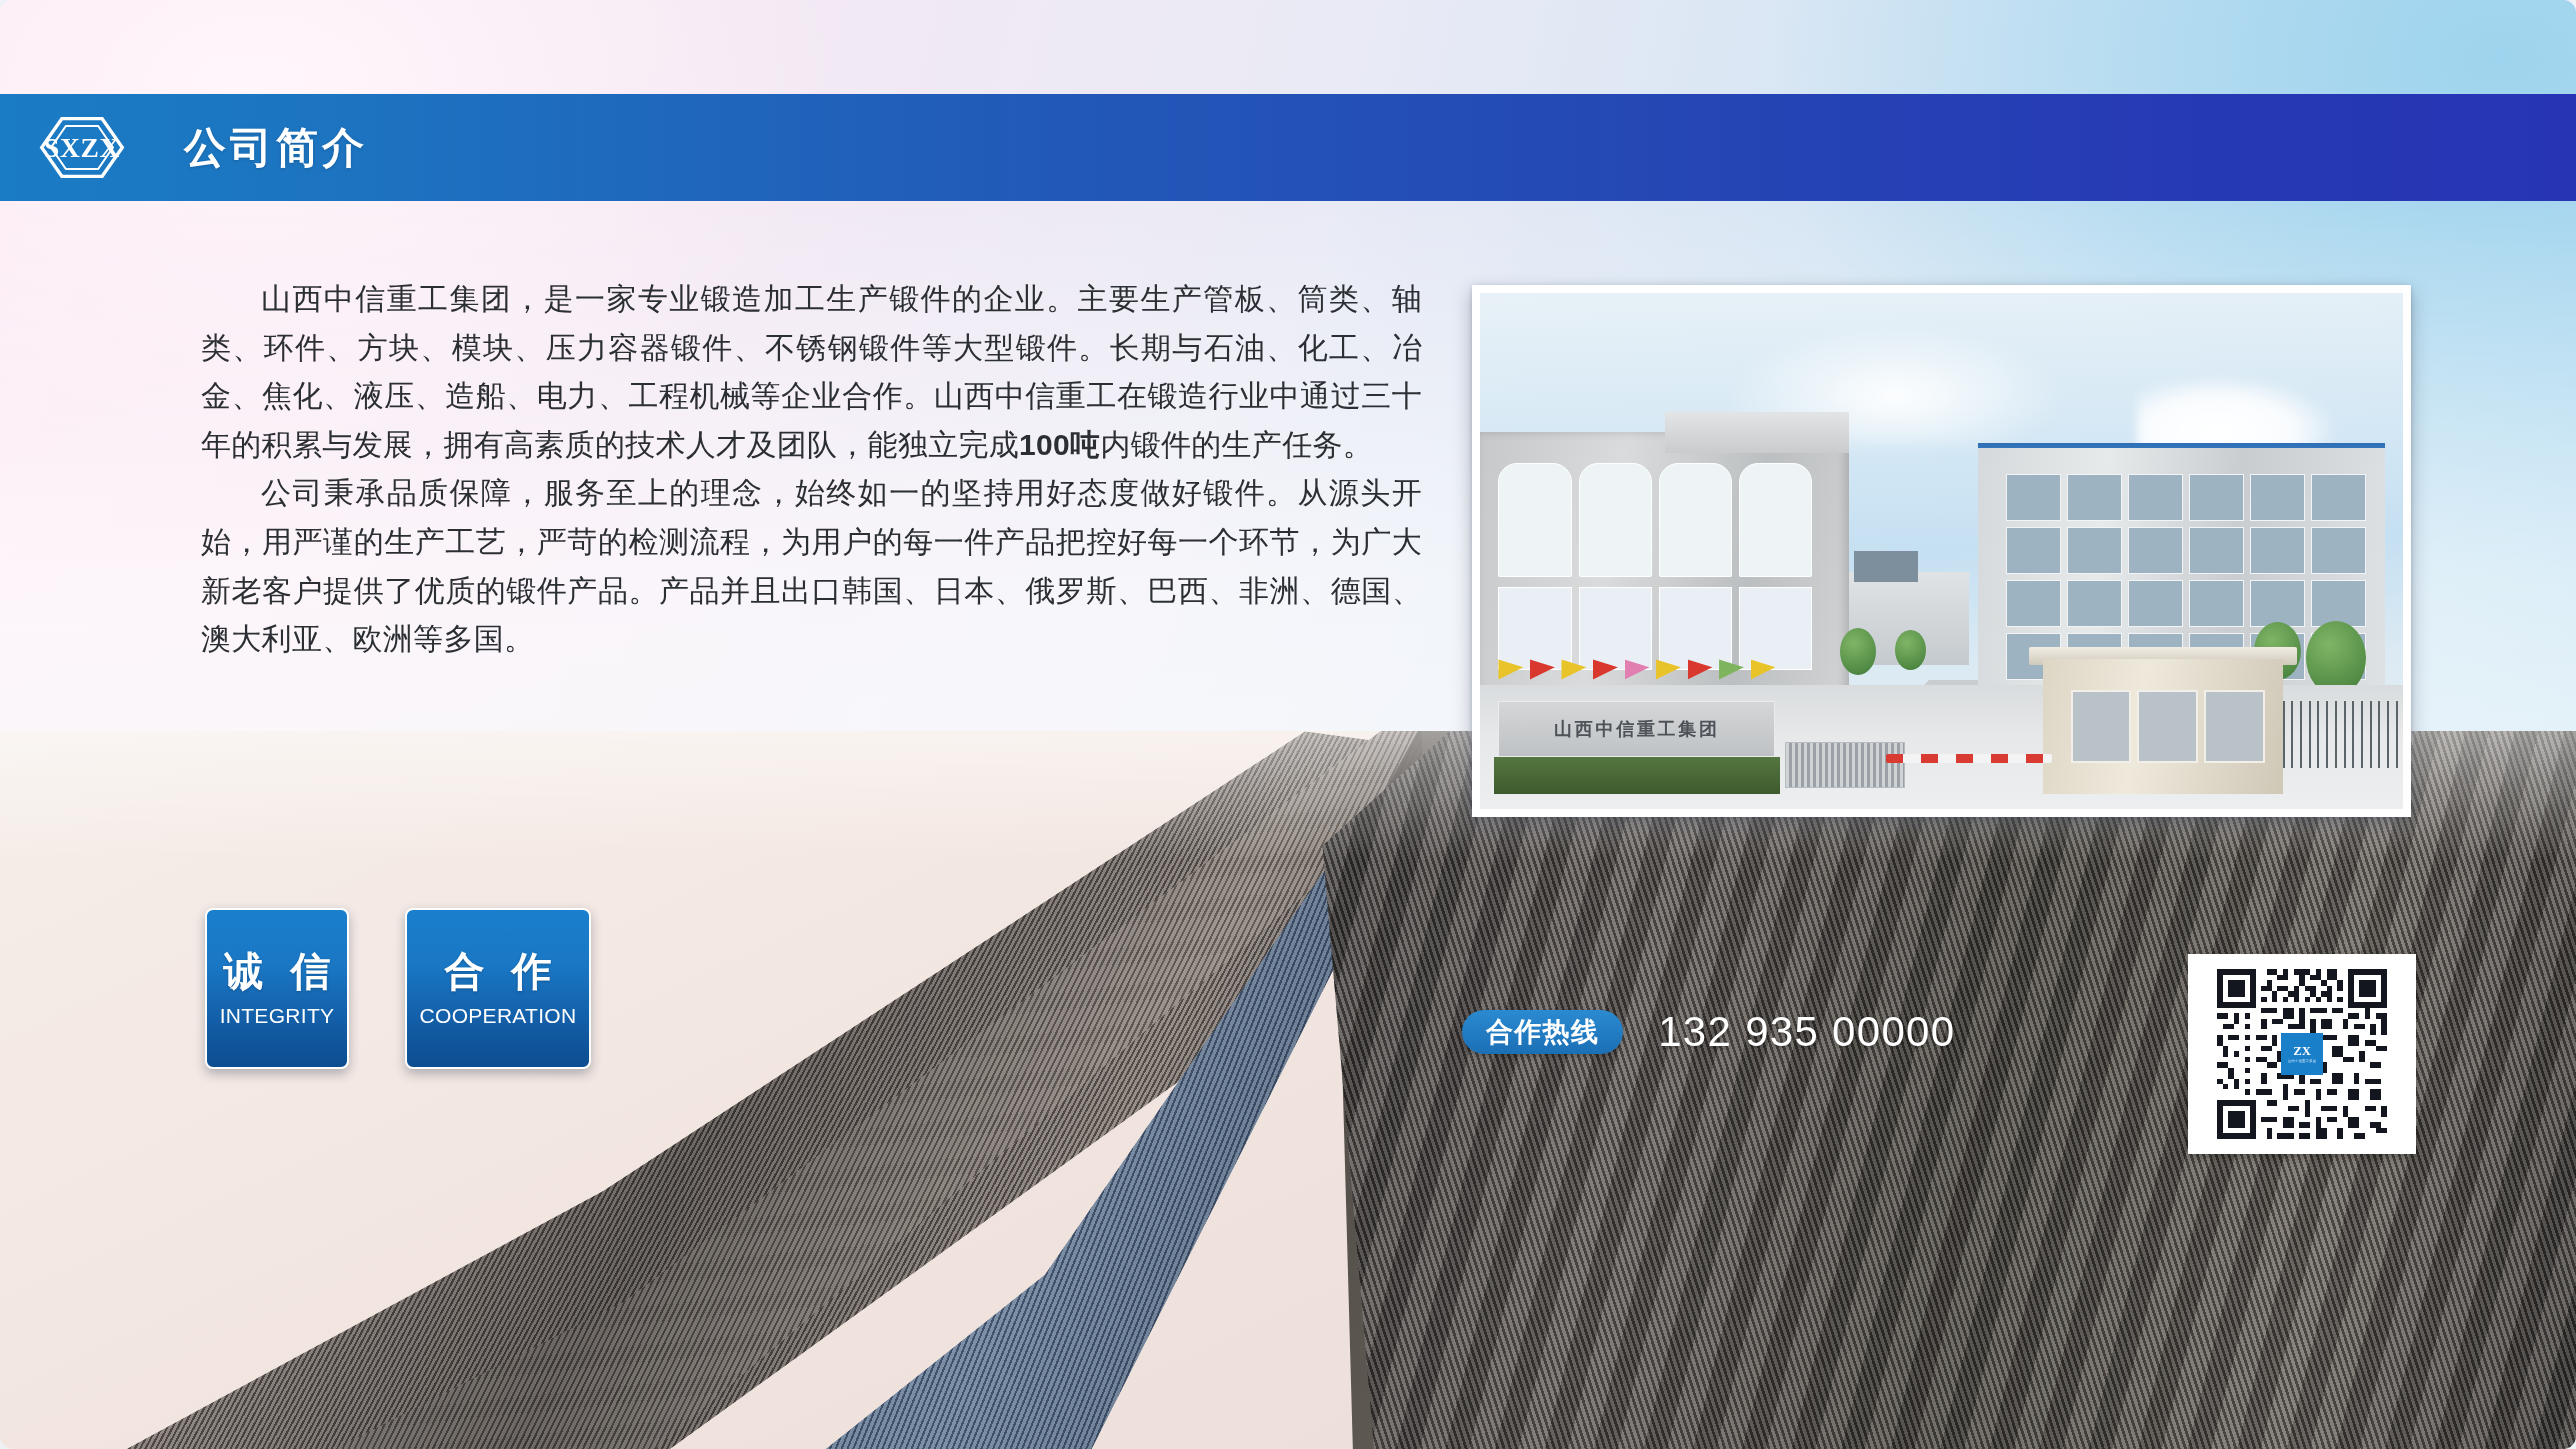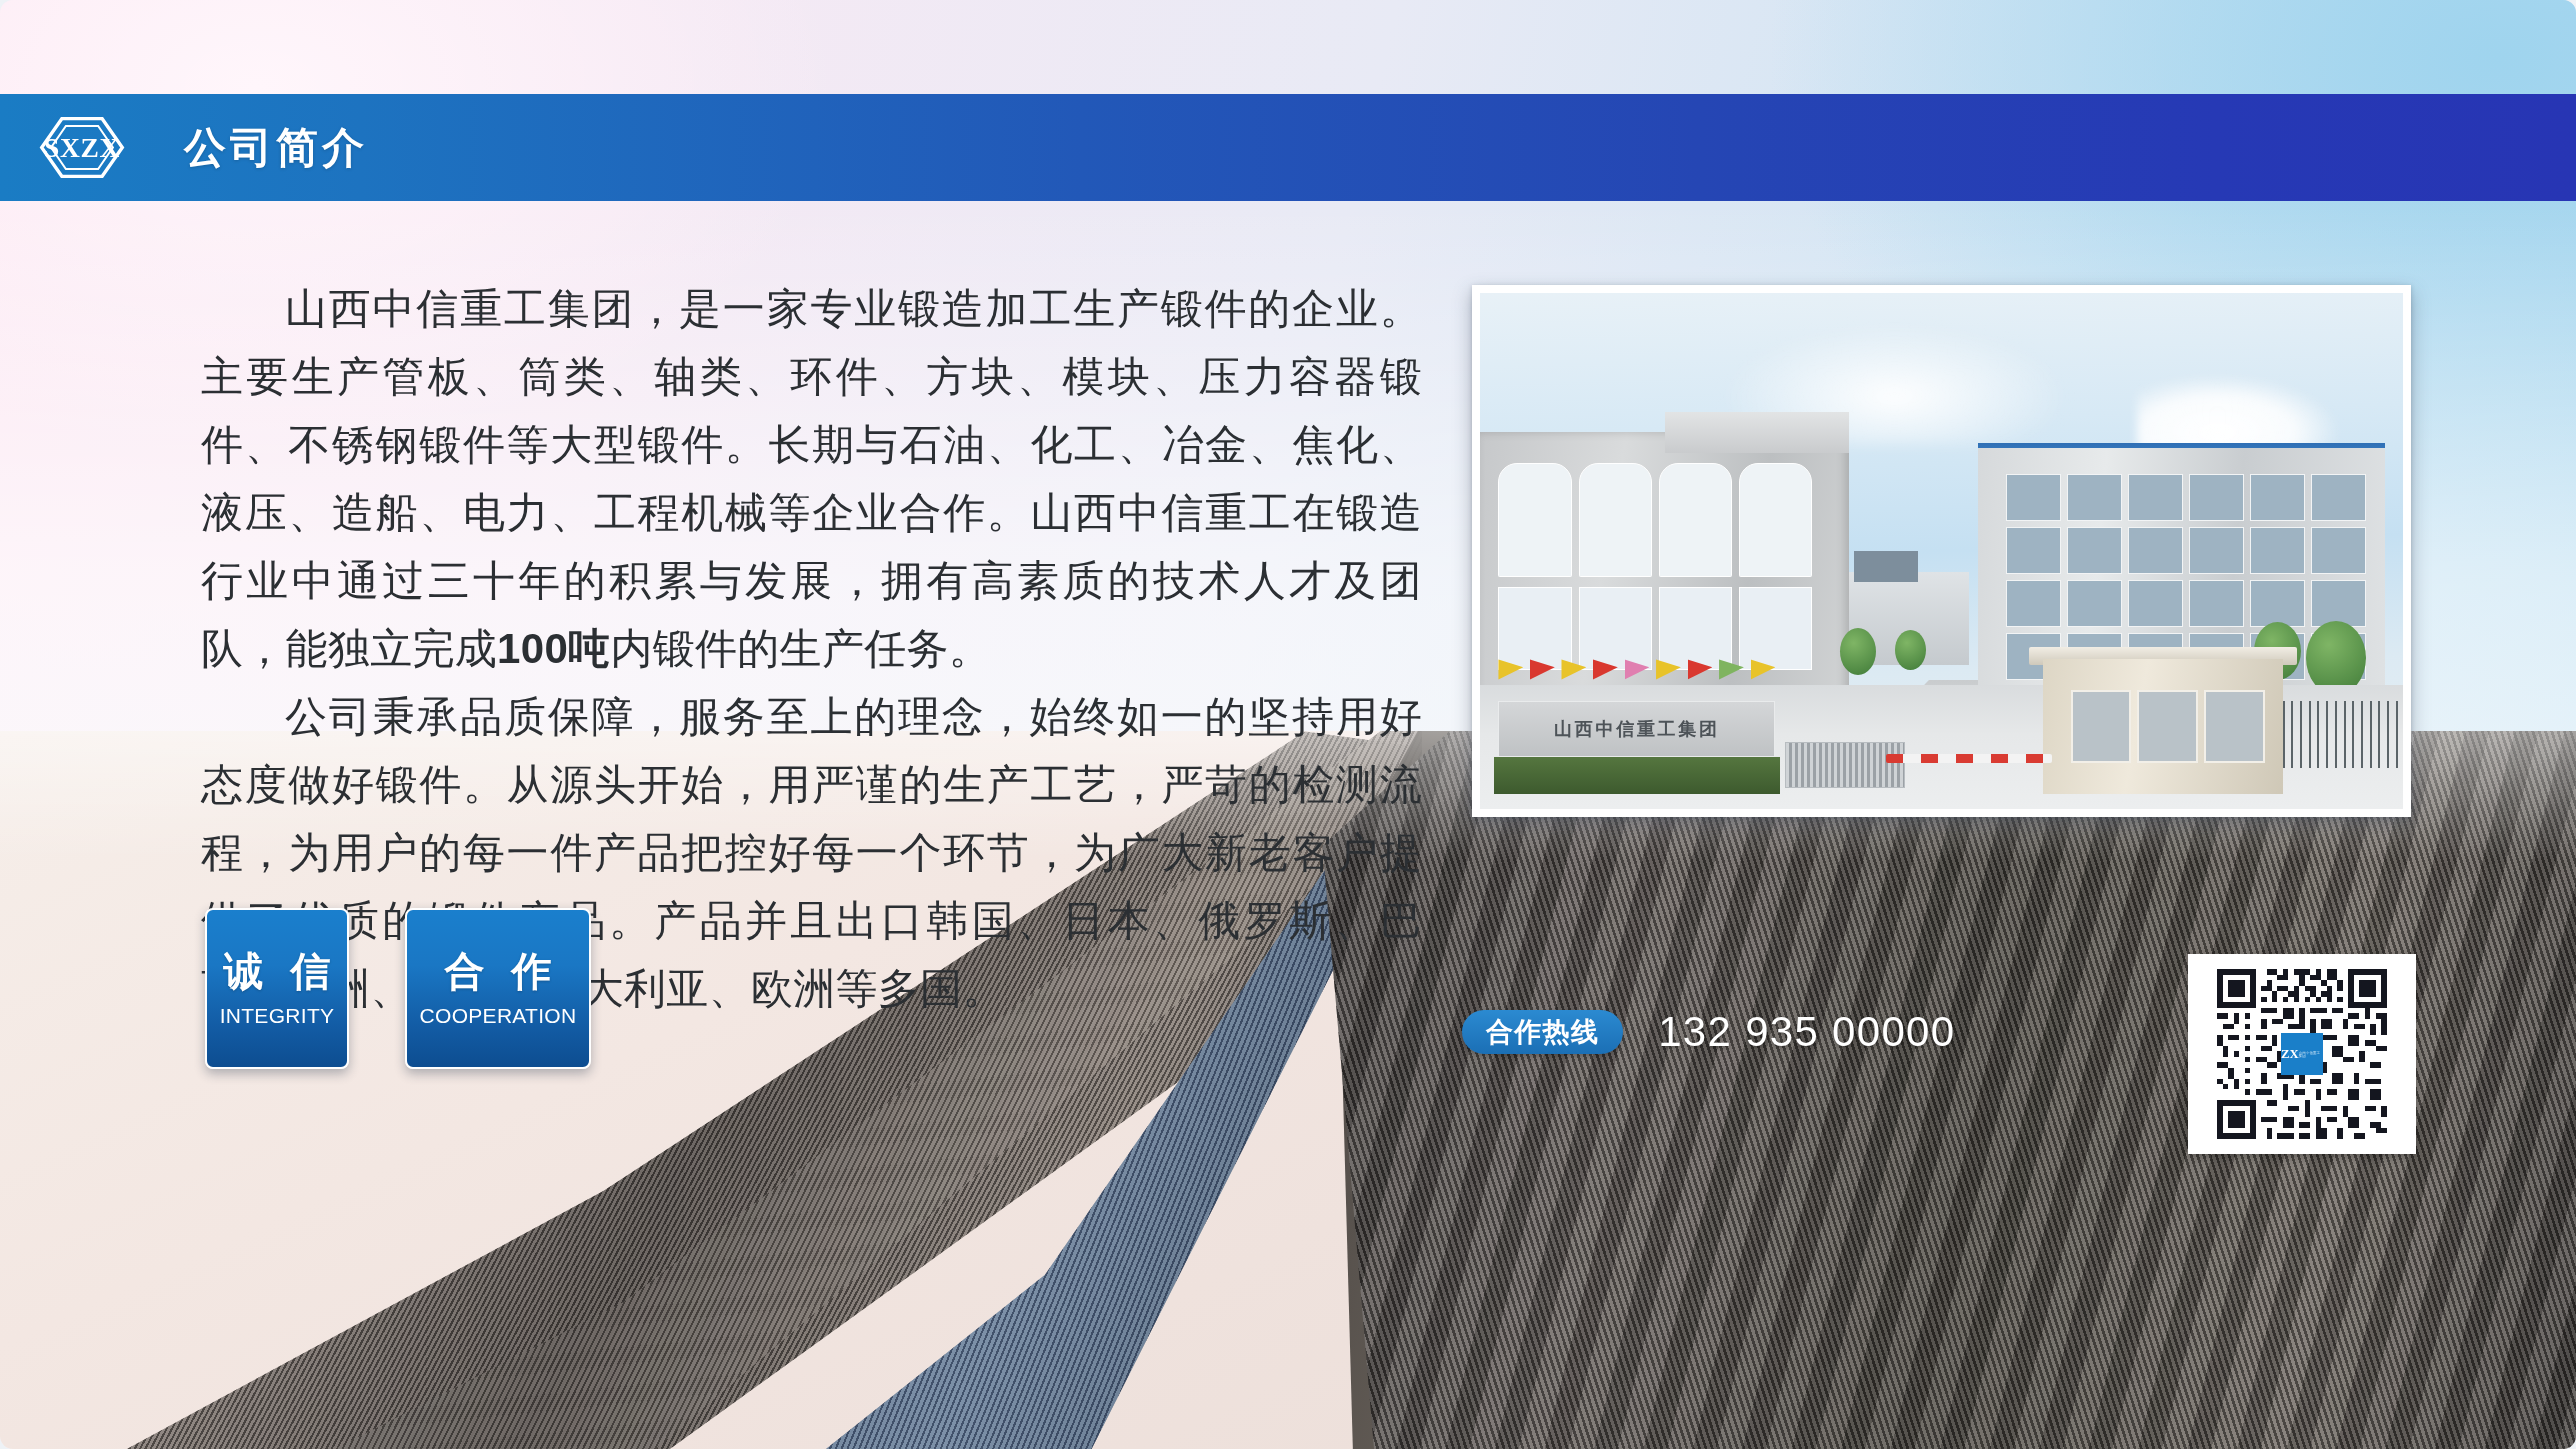--- a/index.html
+++ b/index.html
@@ -231,21 +231,21 @@
     text-shadow:0 1.3px 2.7px rgba(0,0,0,.22);
   }
   .card .en{
     color:#fff; font-size:21px; font-weight:400; letter-spacing:0.3px; line-height:1;
   }
   .card.wide{ width:186px; }
 
   
   .copy{
     position:absolute; left:201px; top:275px; width:1221px;
-    color:#2b2f33; font-size:42px; line-height:1.62;
+    color:#2b2f33; font-size:30px; line-height:1.62;
     letter-spacing:0.3px; text-align:justify;
   }
   .copy p{ text-indent:2em; }
   .copy p + p{ }
   .copy b{ font-weight:700; }
 
   
   .hotline{ position:absolute; left:1462px; top:1010px; display:flex; align-items:center; }
   .hot-pill{
     background:linear-gradient(180deg,#2b8ad1 0%,#1b6fb5 100%);
@@ -263,21 +263,21 @@
   .qr-card{
     position:absolute; left:2188px; top:954px; width:228px; height:200px;
     background:#ffffff; padding:9.4px; box-shadow:0 2.7px 9.4px rgba(0,0,0,.35);
     display:flex; align-items:center; justify-content:center;
   }
   .qr-wrap{ position:relative; width:180px; height:180px; }
   .qr-wrap svg{ width:100%; height:100%; display:block; }
   .qr-logo{
     position:absolute; left:50%; top:50%; transform:translate(-50%,-50%);
     width:42px; height:42px; background:#1a7fc9;
-    display:flex; flex-direction:row; align-items:center; justify-content:center;
+    display:flex; flex-direction:column; align-items:center; justify-content:center;
   }
   .qr-logo .zx{
     color:#fff; font-family:"Liberation Serif","DejaVu Serif",serif;
     font-size:12.7px; font-weight:700; line-height:1;
   }
   .qr-logo .sub{ color:#d8ecfa; font-size:3.4px; line-height:1; margin-top:2.7px; letter-spacing:0.2px; }
 </style>
 </head>
 <body>
 

